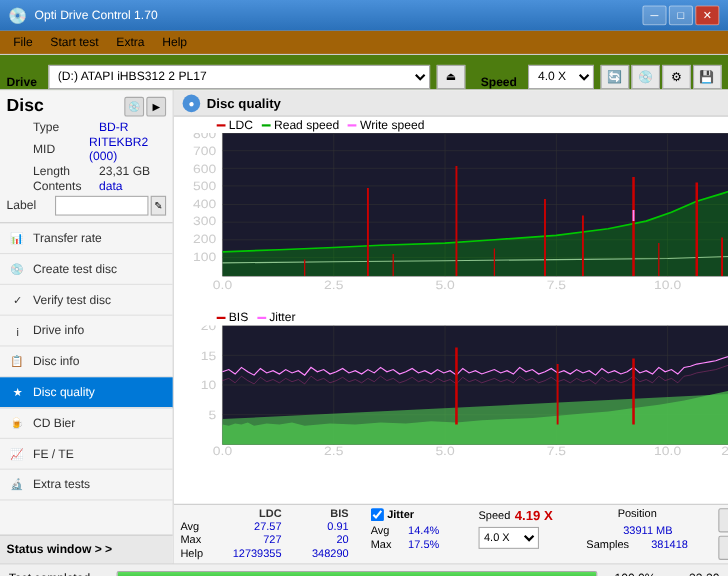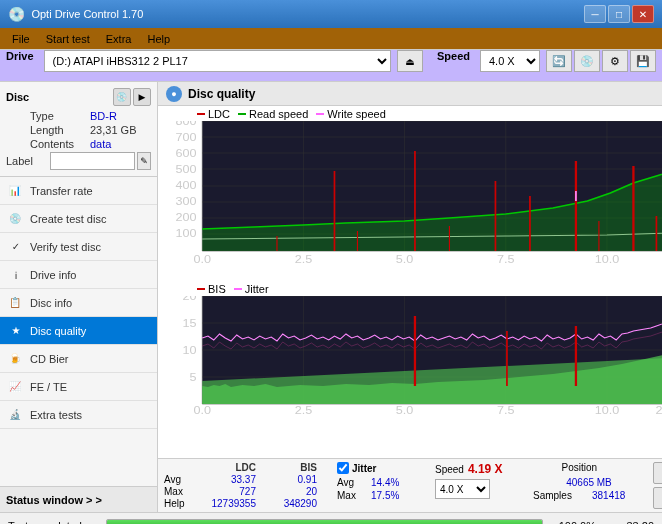--- a/index.html
+++ b/index.html
@@ -39,24 +39,24 @@
       border-bottom: 1px solid #ccc;
     }
     .menu-item {
       padding: 2px 8px;
       cursor: pointer;
       border-radius: 2px;
     }
 
     
     .drivebar {
-      background: #c4b5fd;
+      background: #4d7c0f;
       height: 32px;
       display: flex;
-      align-items: flex-start;
+      align-items: flex-end;
       padding: 0 6px;
       border-bottom: 1px solid #ccc;
       gap: 6px;
     }
     .drive-label { font-weight: bold; margin-right: 4px; }
     .drive-select {
       flex: 1;
       height: 22px;
       border: 1px solid #aaa;
       background: white;
@@ -107,21 +107,21 @@
     .disc-panel {
       padding: 6px;
       border-bottom: 1px solid #ccc;
     }
     .disc-header {
       display: flex;
       align-items: center;
       justify-content: space-between;
       margin-bottom: 4px;
     }
-    .disc-header-title { font-weight: bold; font-size: 11px; }
+    .disc-header-title { font-weight: bold; font-size: 16px; }
     .disc-icon-area { display: flex; gap: 2px; }
     .disc-icon {
       width: 18px; height: 18px;
       background: #ddd;
       border: 1px solid #aaa;
       display: flex; align-items: center; justify-content: center;
       border-radius: 2px;
       cursor: pointer;
       font-size: 9px;
     }
@@ -380,20 +380,24 @@
         <div class="disc-icon-area">
           <div class="disc-icon">💿</div>
           <div class="disc-icon">▶</div>
         </div>
       </div>
       <div class="disc-row">
         <span class="disc-field">Type</span>
         <span class="disc-value">BD-R</span>
       </div>
       <div class="disc-row">
+        <span class="disc-field">MID</span>
+        <span class="disc-value">RITEKBR2 (000)</span>
+      </div>
+      <div class="disc-row">
         <span class="disc-field">Length</span>
         <span class="disc-value-normal">23,31 GB</span>
       </div>
       <div class="disc-row">
         <span class="disc-field">Contents</span>
         <span class="disc-value">data</span>
       </div>
       <div class="label-row">
         <span class="disc-field">Label</span>
         <input class="label-input" type="text" style="">
@@ -614,21 +618,21 @@
 
     <div class="stats-bar">
 
       <div style="min-width:140px;">
         <div class="stats-grid">
           <span class="sg-cell-label"></span>
           <span class="sg-cell col-header">LDC</span>
           <span class="sg-cell col-header">BIS</span>
 
           <span class="sg-cell-label">Avg</span>
-          <span class="sg-cell sg-blue">33.37</span>
+          <span class="sg-cell sg-blue">27.57</span>
           <span class="sg-cell sg-blue">0.91</span>
 
           <span class="sg-cell-label">Max</span>
           <span class="sg-cell sg-blue">727</span>
           <span class="sg-cell sg-blue">20</span>
 
           <span class="sg-cell-label">Help</span>
           <span class="sg-cell sg-blue">12739355</span>
           <span class="sg-cell sg-blue">348290</span>
         </div>
@@ -657,21 +661,21 @@
         <select class="stats-speed-select">
           <option>4.0 X</option>
           <option>2.0 X</option>
           <option>8.0 X</option>
         </select>
       </div>
 
       <div style="min-width:120px; padding-left:8px;">
         <div style="display:flex; gap:4px; margin-bottom:2px; align-items:center;flex-direction:column;">
           <span style="font-size:10px; width:55px;">Position</span>
-          <span style="font-size:10px; color:#0000cc;">40665 MB</span>
+          <span style="font-size:10px; color:#0000cc;">33911 MB</span>
         </div>
         <div style="display:flex; gap:4px; align-items:center;">
           <span style="font-size:10px; width:55px;">Samples</span>
           <span style="font-size:10px; color:#0000cc;">381418</span>
         </div>
       </div>
 
       <div class="action-btns">
         <button class="action-btn">Start full</button>
         <button class="action-btn">Start part</button>

